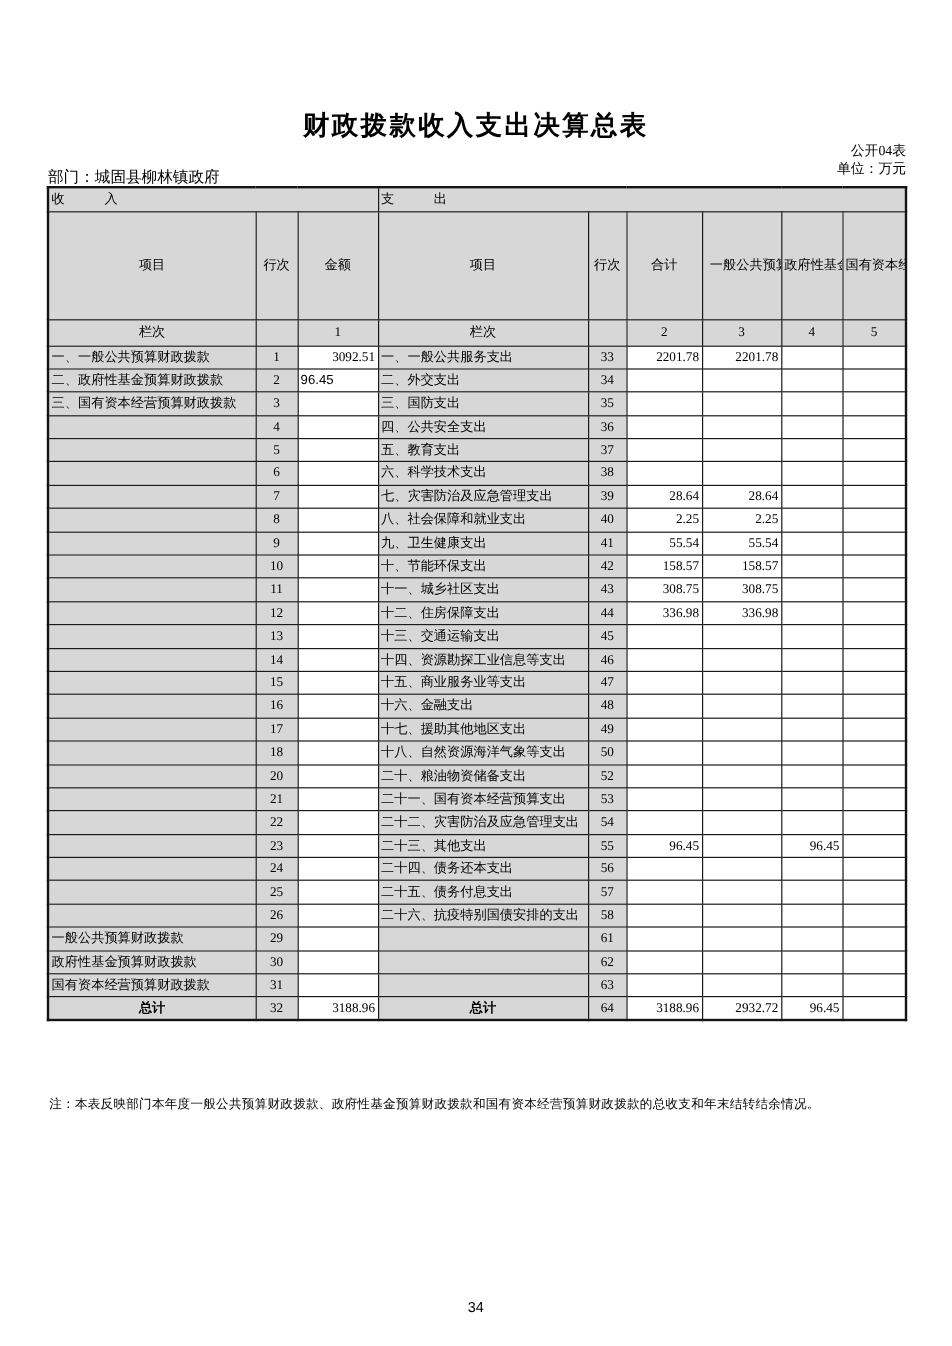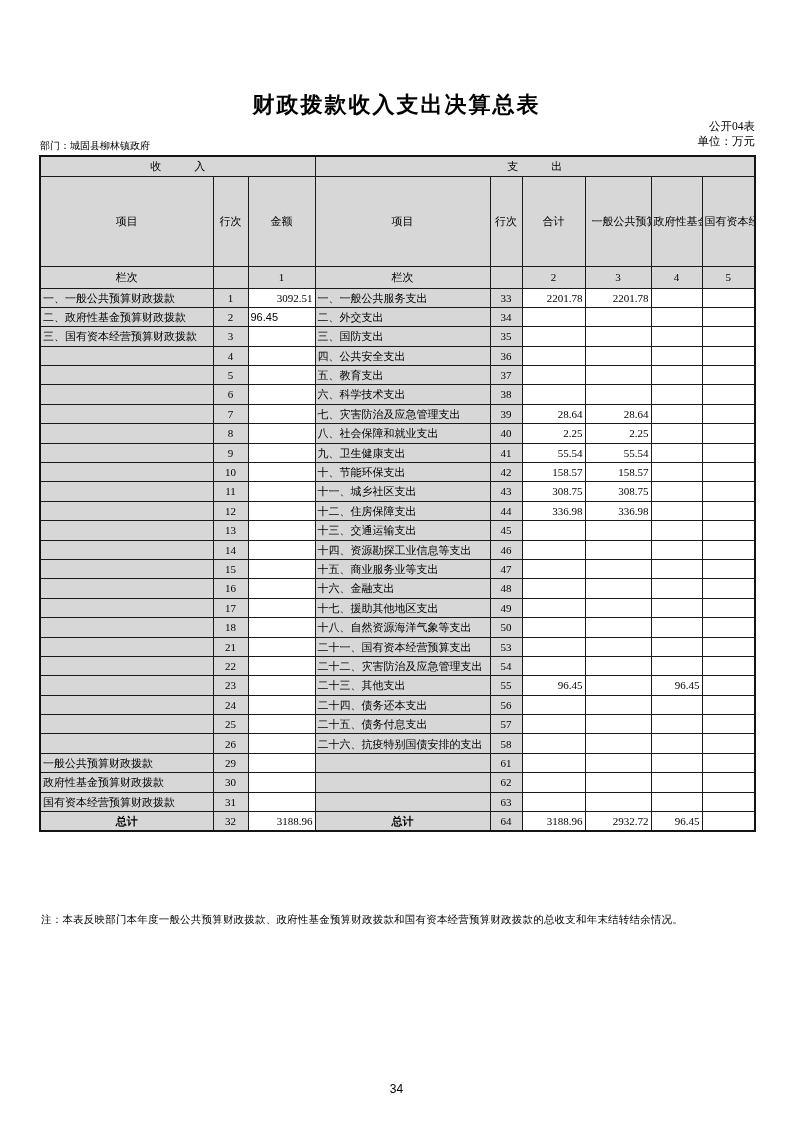--- a/index.html
+++ b/index.html
@@ -12,41 +12,41 @@
 
   .doc-title{
     position:absolute;top:90px;left:0;width:100%;
     text-align:center;font-size:22px;font-weight:bold;letter-spacing:2px;
   }
   .meta-right{
     position:absolute;top:119px;right:38px;text-align:right;
     font-size:11.5px;line-height:1.3;
   }
   .dept-line{
-    position:absolute;top:139px;left:40px;font-size:10px;
+    position:absolute;top:139px;left:40px;font-size:13px;
   }
 
   table.fin{
     position:absolute;left:39px;top:155px;width:715px;
     border-collapse:collapse;table-layout:fixed;
     border:2.5px solid #141414;
   }
   table.fin td{
     border:1.5px solid #1a1a1a;
     font-size:11px;line-height:1.12;
     padding:0 2px;overflow:hidden;white-space:nowrap;
     vertical-align:middle;
   }
   tr.h-sec{height:20px;}
   tr.h-main{height:90px;}
   tr.h-lanci{height:22px;}
   tbody.data tr{height:19.4px;}
 
   .gray{background:#d7d7d7;}
-  .sec-head{text-align:center;font-size:13px;}
+  .sec-head{font-size:13px;}
   .hd{text-align:center;font-size:11.5px;}
   .wrap{white-space:normal;word-break:break-all;}
   .pad-narrow{padding:0 7px;}
 
   .c-item{ text-align:left;padding-left:3px;}
   .c-row{  text-align:center;}
   .c-amt{  text-align:right;padding-right:3px;}
   .thickL{ border-left:2.5px solid #141414;}
 
   .bold-center{font-weight:bold;text-align:center;font-size:11.5px;}
@@ -316,20 +316,31 @@
           <td class="c-amt"></td>
           <td class="gray c-item thickL small-item">十八、自然资源海洋气象等支出</td>
           <td class="gray c-row">50</td>
           <td class="c-amt"></td>
           <td class="c-amt"></td>
           <td class="c-amt"></td>
           <td class="c-amt thickL"></td>
         </tr>
         <tr>
           <td class="gray c-item"></td>
+          <td class="gray c-row">20</td>
+          <td class="c-amt"></td>
+          <td class="gray c-item thickL">二十、粮油物资储备支出</td>
+          <td class="gray c-row">52</td>
+          <td class="c-amt"></td>
+          <td class="c-amt"></td>
+          <td class="c-amt"></td>
+          <td class="c-amt thickL"></td>
+        </tr>
+        <tr>
+          <td class="gray c-item"></td>
           <td class="gray c-row">21</td>
           <td class="c-amt"></td>
           <td class="gray c-item thickL small-item">二十一、国有资本经营预算支出</td>
           <td class="gray c-row">53</td>
           <td class="c-amt"></td>
           <td class="c-amt"></td>
           <td class="c-amt"></td>
           <td class="c-amt thickL"></td>
         </tr>
         <tr>

